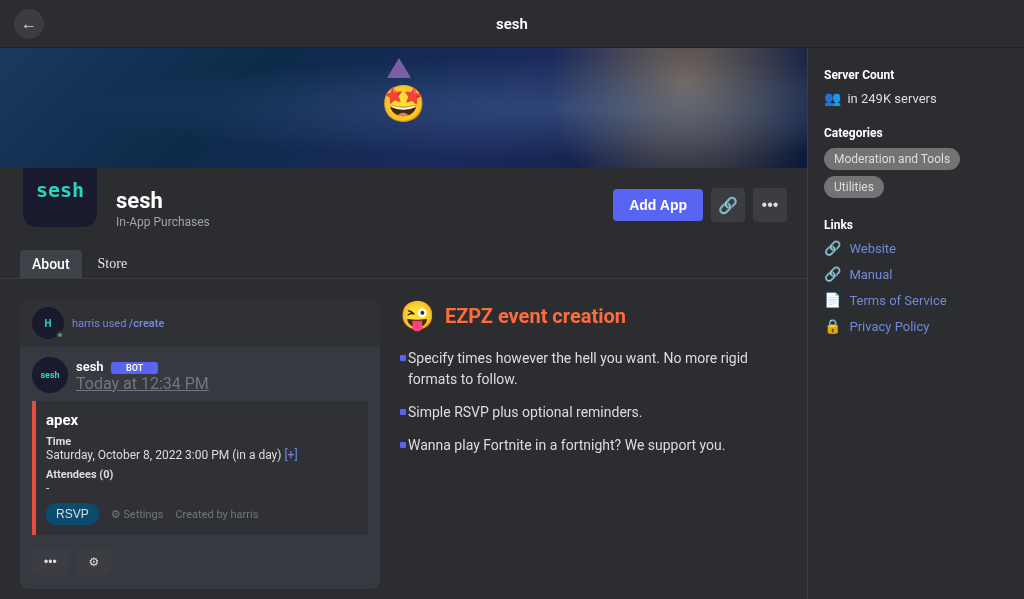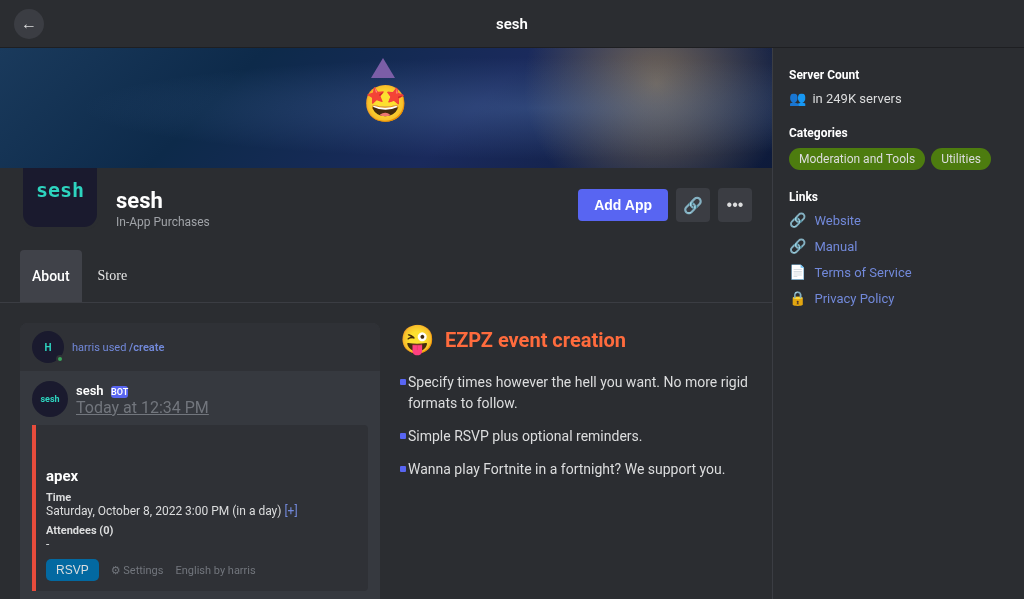--- a/index.html
+++ b/index.html
@@ -161,21 +161,21 @@
 
     
     .tabs {
       display: flex;
       padding: 12px 20px 0 20px;
       gap: 4px;
       border-bottom: 1px solid #3b3d43;
       margin-top: 8px;
     }
     .tab {
-      padding: 18px 12px;
+      padding: 6px 12px;
       border-radius: 4px 4px 0 0;
       cursor: pointer;
       font-size: 14px;
       font-weight: 500;
     }
     .tab.active {
       background: #404249;
       color: #fff;
     }
     .tab.inactive {
@@ -267,38 +267,37 @@
     }
     .preview-bot-name {
       font-size: 13px;
       font-weight: 600;
       color: #fff;
     }
     .bot-badge {
       background: #5865f2;
       color: #fff;
       font-size: 9px;
-      padding: 1px 0;
+      padding: 1px 15px;
       border-radius: 3px;
       font-weight: 600;
       margin-left: 4px;
     }
     .preview-card {
       background: #2f3136;
       border-left: 4px solid #e74c3c;
       border-radius: 0 4px 4px 0;
       padding: 10px;
       margin-top: 4px;
     }
     .card-title {
       font-size: 15px;
       font-weight: 700;
       color: #fff;
       margin-bottom: 6px;
-      margin-top: 32px;
     }
     .card-field-label {
       font-size: 11px;
       font-weight: 700;
       color: #dcddde;
       margin-top: 6px;
     }
     .card-field-value {
       font-size: 12px;
       color: #dcddde;
@@ -311,25 +310,25 @@
       display: flex;
       gap: 12px;
       margin-top: 8px;
       align-items: center;
     }
     .card-footer-item {
       font-size: 11px;
       color: #72767d;
     }
     .rsvp-btn {
-      background: #0369a1;
+      background: #0c4a6e;
       color: #dcddde;
       border: none;
       padding: 4px 10px;
-      border-radius: 5px;
+      border-radius: 10px;
       font-size: 12px;
       cursor: pointer;
     }
     .preview-controls {
       display: flex;
       gap: 8px;
       margin-top: 10px;
       padding: 4px 0;
     }
     .ctrl-btn {
@@ -380,21 +379,21 @@
       width: 6px;
       height: 6px;
       background: #5865f2;
       border-radius: 1px;
       flex-shrink: 0;
       margin-top: 7px;
     }
 
     
     .right-sidebar {
-      width: 252px;
+      width: 217px;
       flex-shrink: 0;
       background: #2b2d31;
       padding: 20px 16px;
       border-left: 1px solid #3b3d43;
       overflow-y: auto;
     }
     .sidebar-section {
       margin-bottom: 20px;
     }
     .sidebar-section-title {
@@ -413,21 +412,21 @@
     }
     .server-icon {
       font-size: 14px;
     }
     .category-tags {
       display: flex;
       flex-wrap: wrap;
       gap: 6px;
     }
     .category-tag {
-      background: #4d7c0f;
+      background: #737373;
       color: #dcddde;
       padding: 4px 10px;
       border-radius: 12px;
       font-size: 12px;
       cursor: pointer;
     }
     .lang-text {
       font-size: 13px;
       color: #dcddde;
     }
@@ -530,21 +529,21 @@
               <div class="card-field-label">Time</div>
               <div class="card-field-value">
                 <span>Saturday, October 8, 2022 3:00 PM  (in a day)</span>
                 <span class="card-link"> [+]</span>
               </div>
               <div class="card-field-label">Attendees (0)</div>
               <div class="card-field-value">-</div>
               <div class="card-footer">
                 <button class="rsvp-btn">RSVP</button>
                 <span class="card-footer-item">⚙ Settings</span>
-                <span class="card-footer-item">English by harris</span>
+                <span class="card-footer-item">Created by harris</span>
               </div>
             </div>
             <div class="preview-controls">
               <button class="ctrl-btn">
                 <span>•••</span>
               </button>
               <button class="ctrl-btn">
                 <span>⚙</span>
               </button>
             </div>

